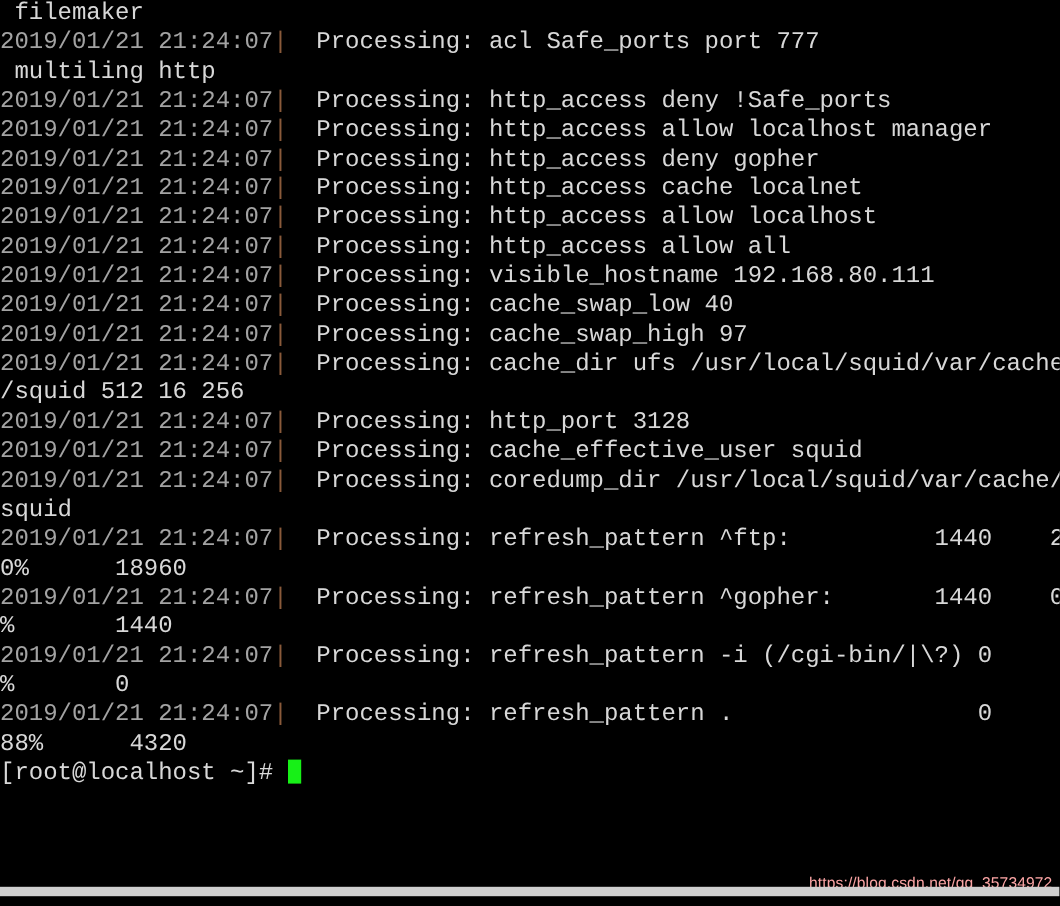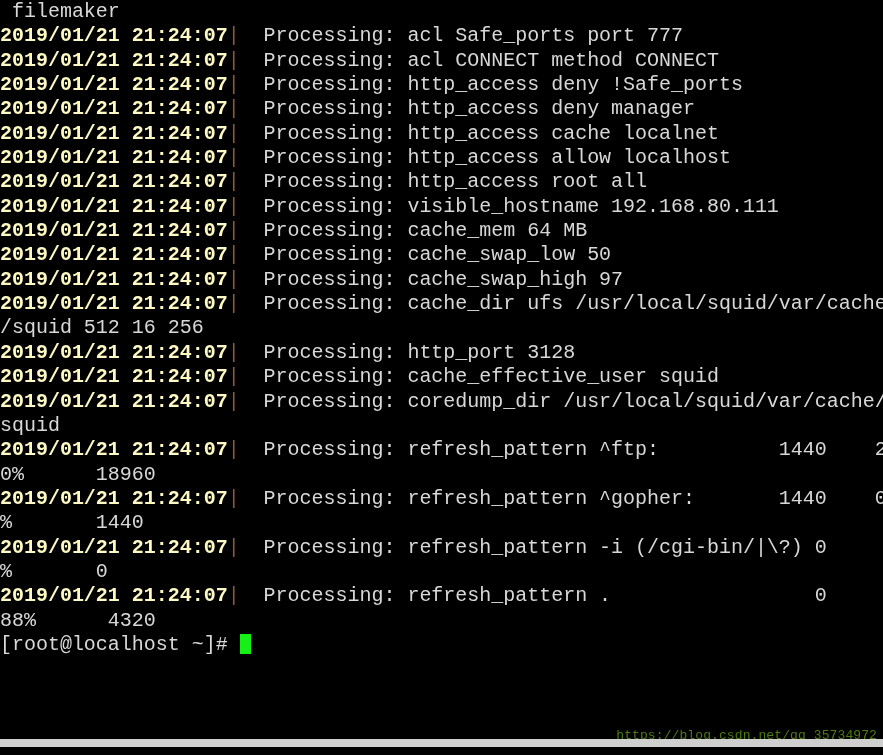--- a/index.html
+++ b/index.html
@@ -27,70 +27,70 @@
     display: block;
     white-space: pre;
     font-family: "Liberation Mono", "DejaVu Sans Mono", monospace;
     font-size: 20px;
     line-height: 24.35px;
     height: 24.35px;
     letter-spacing: -0.02px;
     color: #d8d8d8;
   }
 
-  .ts     { color: #fef9c3; font-weight: bold; }
+  .ts     { color: #a3a3a3; }
   .bar    { color: #8a5a3a; }
   .msg    { color: #d8d8d8; }
   .cont   { color: #d8d8d8; }
   .prompt { color: #d8d8d8; }
 
   .cursor {
     display: inline-block;
     width: 11.6px;
     height: 20px;
     vertical-align: -4px;
     background: #17f017;
   }
 
   #watermark {
     position: absolute;
     right: 6px;
     bottom: 4px;
-    font-family: Liberation Mono, monospace;
+    font-family: Liberation Sans, sans-serif;
     font-size: 13px;
-    color: #4d7c0f;
+    color: #fca5a5;
     letter-spacing: 0.1px;
     white-space: nowrap;
   }
 
   #bottom-strip {
     position: absolute;
     left: 0;
     bottom: 0;
     width: 883px;
     height: 8px;
     background: #cfcfcf;
   }
 </style>
 </head>
 <body>
 
 <div id="terminal">
   <div id="terminal-output">
       <div class="term-line"><span class="cont"> filemaker</span></div>
       <div class="term-line"><span class="ts">2019/01/21 21:24:07</span><span class="bar">|</span><span class="msg">  Processing: acl Safe_ports port 777                            #</span></div>
-      <div class="term-line"><span class="ts">2019/01/21 21:24:07</span><span class="bar">|</span><span class="msg">  Processing: acl CONNECT method CONNECT</span></div>
+      <div class="term-line"><span class="cont"> multiling http</span></div>
       <div class="term-line"><span class="ts">2019/01/21 21:24:07</span><span class="bar">|</span><span class="msg">  Processing: http_access deny !Safe_ports</span></div>
-      <div class="term-line"><span class="ts">2019/01/21 21:24:07</span><span class="bar">|</span><span class="msg">  Processing: http_access deny manager</span></div>
+      <div class="term-line"><span class="ts">2019/01/21 21:24:07</span><span class="bar">|</span><span class="msg">  Processing: http_access allow localhost manager</span></div>
+      <div class="term-line"><span class="ts">2019/01/21 21:24:07</span><span class="bar">|</span><span class="msg">  Processing: http_access deny gopher</span></div>
       <div class="term-line"><span class="ts">2019/01/21 21:24:07</span><span class="bar">|</span><span class="msg">  Processing: http_access cache localnet</span></div>
       <div class="term-line"><span class="ts">2019/01/21 21:24:07</span><span class="bar">|</span><span class="msg">  Processing: http_access allow localhost</span></div>
-      <div class="term-line"><span class="ts">2019/01/21 21:24:07</span><span class="bar">|</span><span class="msg">  Processing: http_access root all</span></div>
+      <div class="term-line"><span class="ts">2019/01/21 21:24:07</span><span class="bar">|</span><span class="msg">  Processing: http_access allow all</span></div>
       <div class="term-line"><span class="ts">2019/01/21 21:24:07</span><span class="bar">|</span><span class="msg">  Processing: visible_hostname 192.168.80.111</span></div>
-      <div class="term-line"><span class="ts">2019/01/21 21:24:07</span><span class="bar">|</span><span class="msg">  Processing: cache_mem 64 MB</span></div>
-      <div class="term-line"><span class="ts">2019/01/21 21:24:07</span><span class="bar">|</span><span class="msg">  Processing: cache_swap_low 50</span></div>
+      <div class="term-line"><span class="ts">2019/01/21 21:24:07</span><span class="bar">|</span><span class="msg">  Processing: cache_swap_low 40</span></div>
       <div class="term-line"><span class="ts">2019/01/21 21:24:07</span><span class="bar">|</span><span class="msg">  Processing: cache_swap_high 97</span></div>
       <div class="term-line"><span class="ts">2019/01/21 21:24:07</span><span class="bar">|</span><span class="msg">  Processing: cache_dir ufs /usr/local/squid/var/cache</span></div>
       <div class="term-line"><span class="cont">/squid 512 16 256</span></div>
       <div class="term-line"><span class="ts">2019/01/21 21:24:07</span><span class="bar">|</span><span class="msg">  Processing: http_port 3128</span></div>
       <div class="term-line"><span class="ts">2019/01/21 21:24:07</span><span class="bar">|</span><span class="msg">  Processing: cache_effective_user squid</span></div>
       <div class="term-line"><span class="ts">2019/01/21 21:24:07</span><span class="bar">|</span><span class="msg">  Processing: coredump_dir /usr/local/squid/var/cache/</span></div>
       <div class="term-line"><span class="cont">squid</span></div>
       <div class="term-line"><span class="ts">2019/01/21 21:24:07</span><span class="bar">|</span><span class="msg">  Processing: refresh_pattern ^ftp:          1440    2</span></div>
       <div class="term-line"><span class="cont">0%      18960</span></div>
       <div class="term-line"><span class="ts">2019/01/21 21:24:07</span><span class="bar">|</span><span class="msg">  Processing: refresh_pattern ^gopher:       1440    0</span></div>

